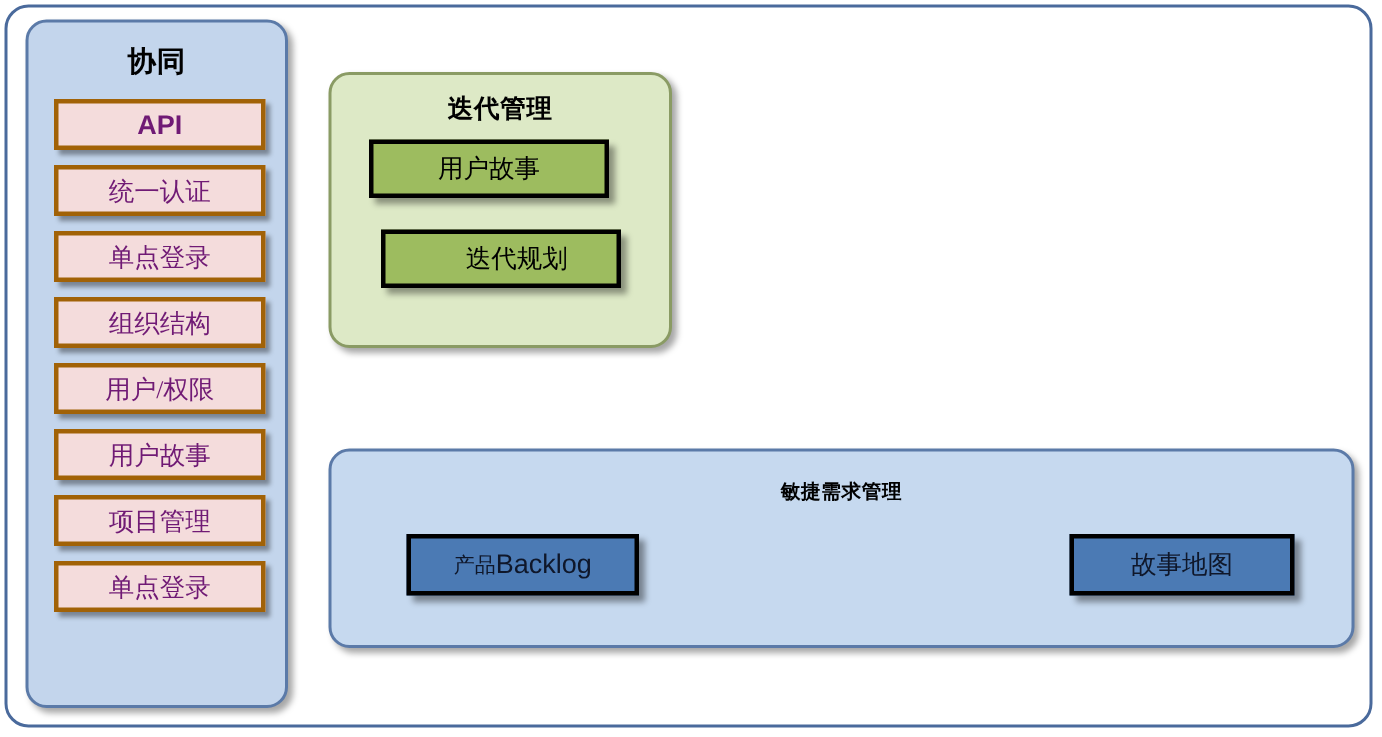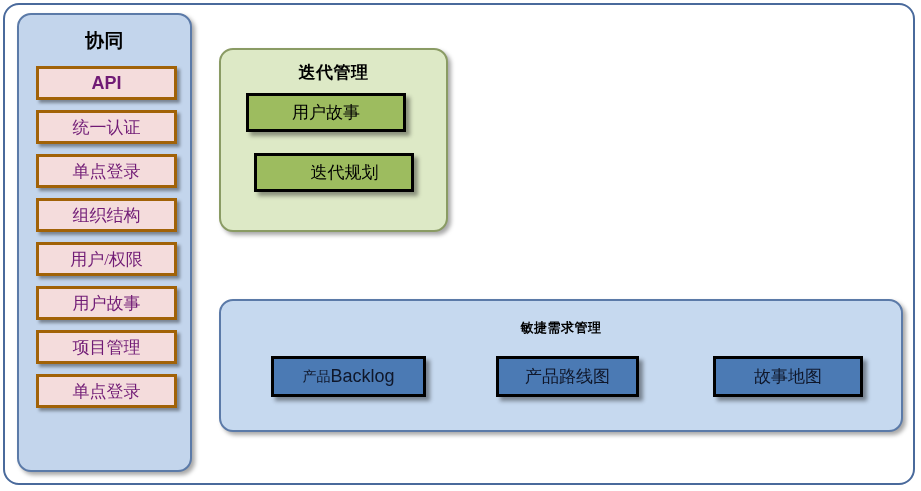--- a/index.html
+++ b/index.html
@@ -229,17 +229,16 @@
   </div>
 
 
   <div class="panel" id="agile-panel">
     <div class="panel-title">敏捷需求管理</div>
 
     <div class="blue-box" id="blue-box-0">
       <span class="cjk-small">产品</span>
       <span class="latin-bold">Backlog</span>
     </div>
-    <div class="blue-box" id="blue-box-1">产品路线图</div>
     <div class="blue-box" id="blue-box-2">故事地图</div>
   </div>
 
 </div>
 
 </body></html>

